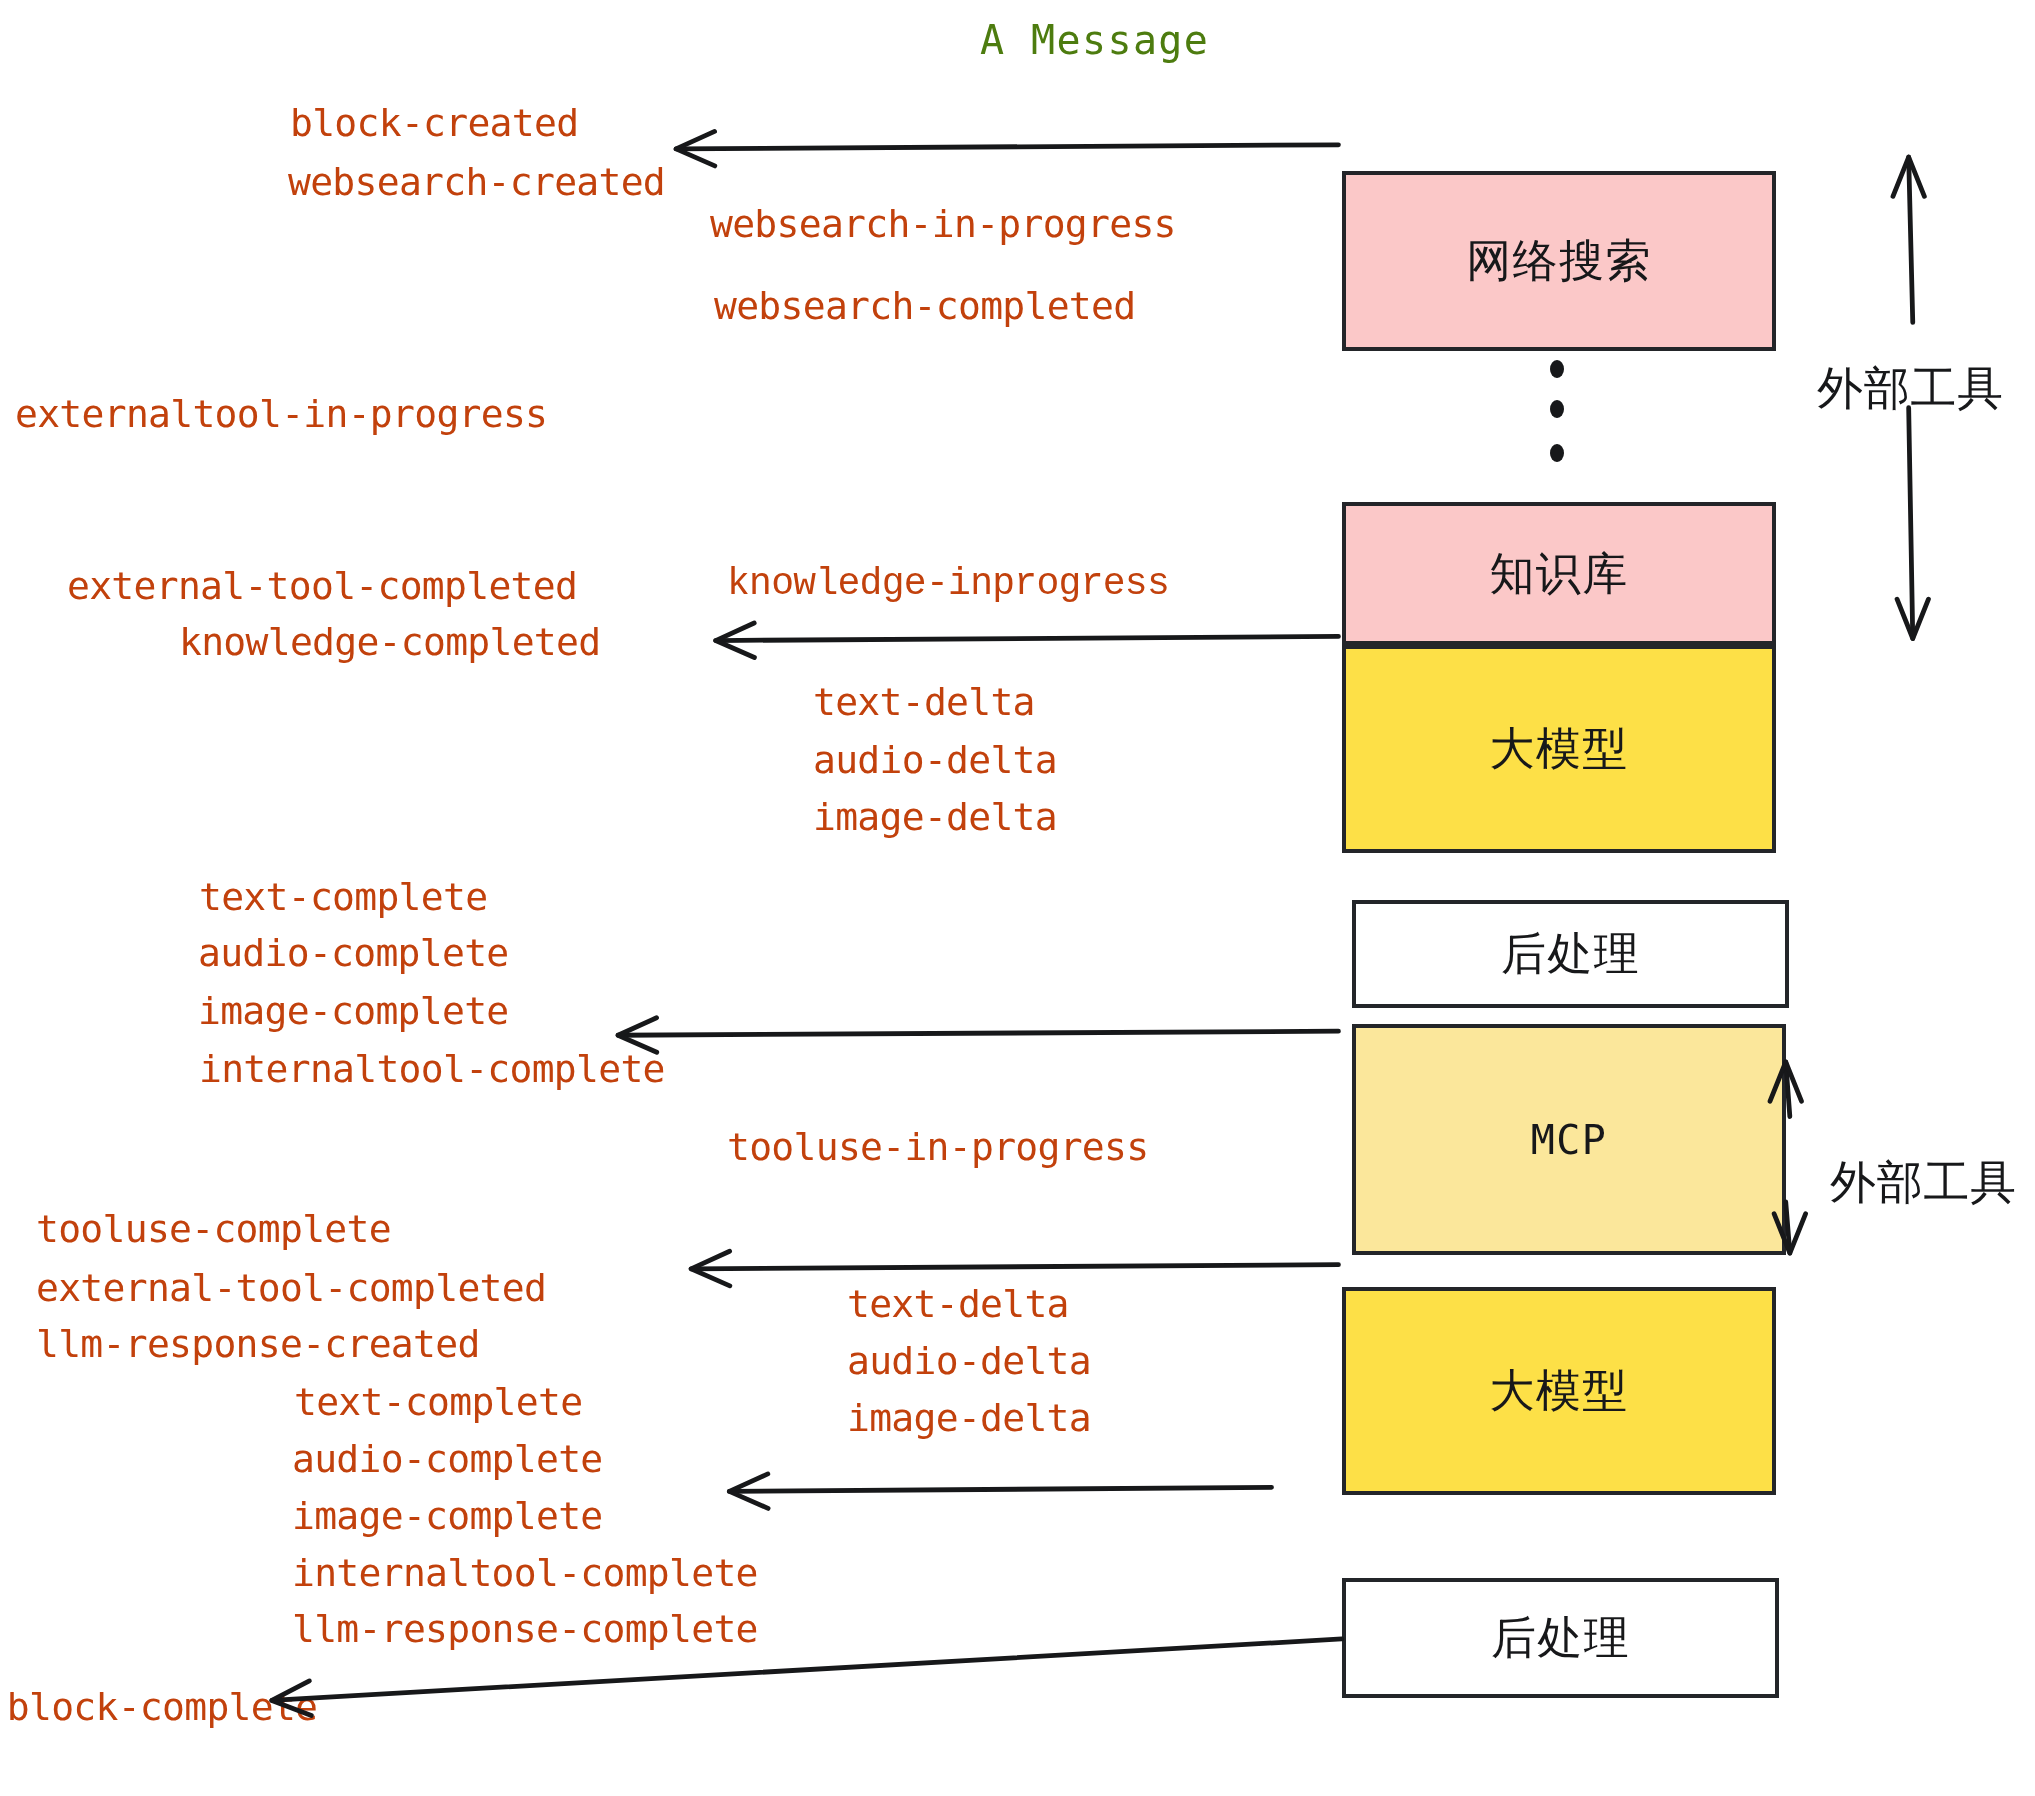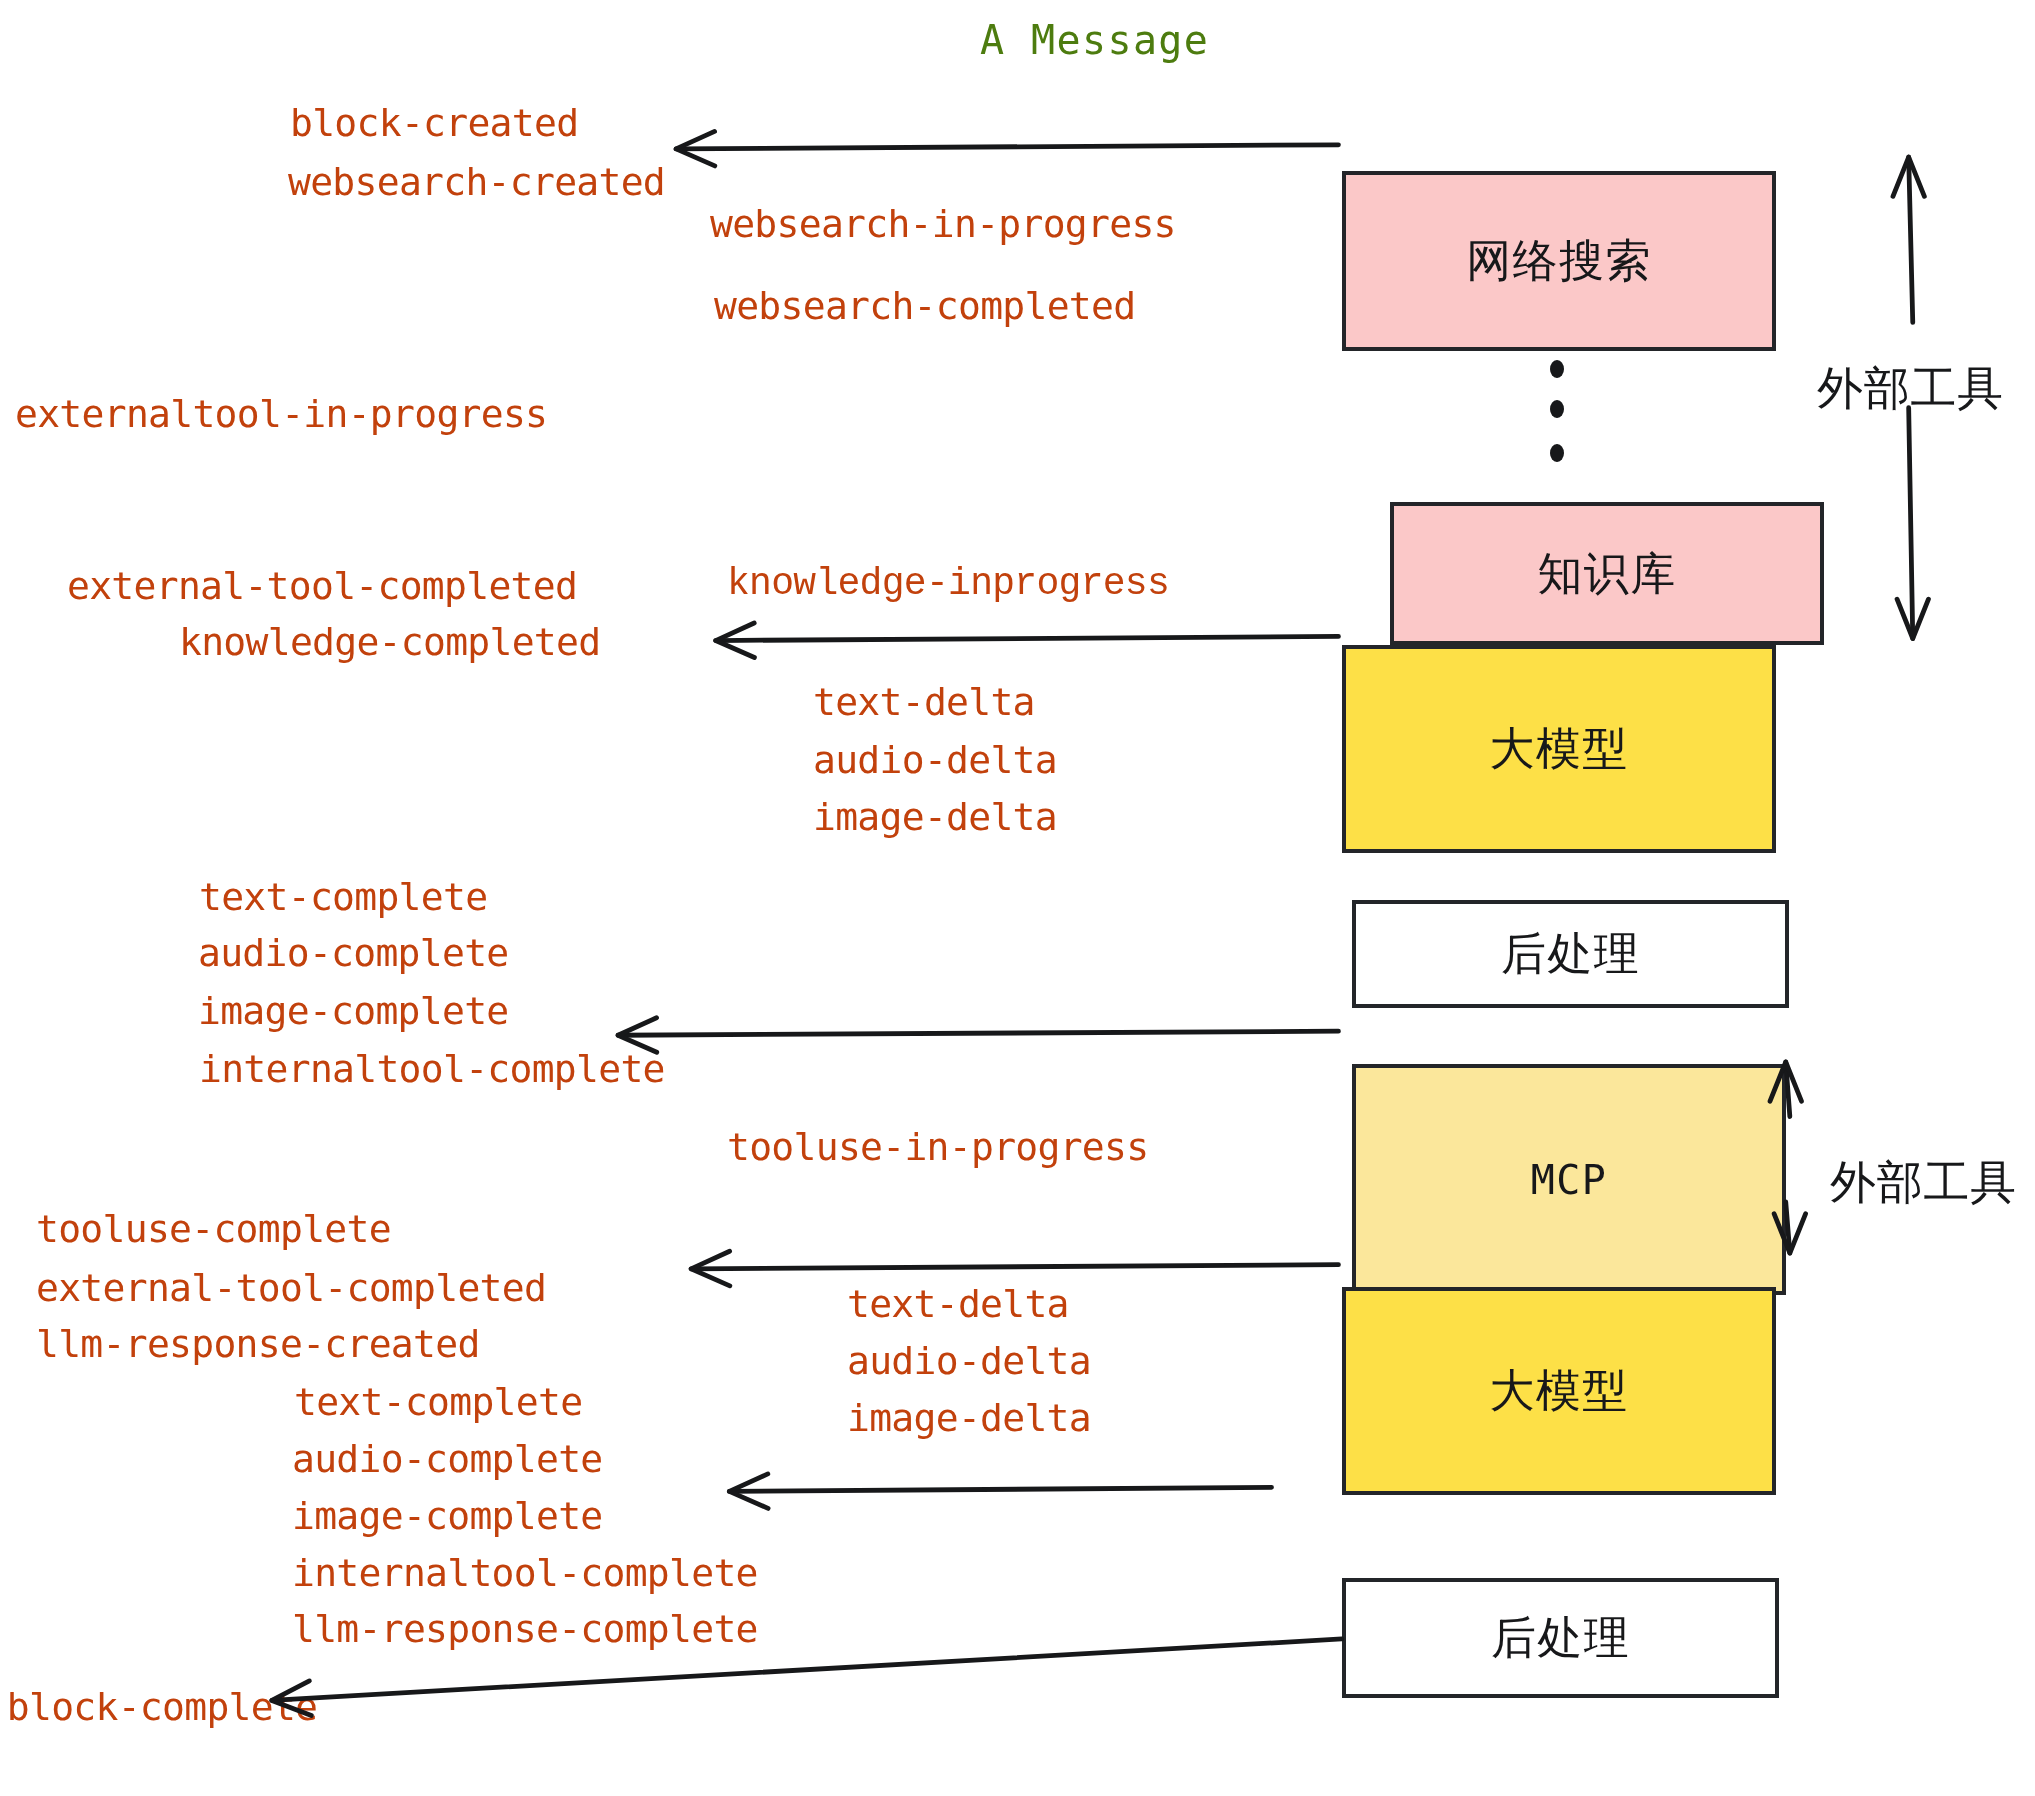--- a/index.html
+++ b/index.html
@@ -47,21 +47,20 @@
     color: #17181a;
     letter-spacing: 1.4px;
   }
   .node.pink   { background: #FBC8C8; }
   .node.green  { background: #fde047; }
   .node.yellow { background: #FBE79B; }
   .node.white  { background: #ffffff; }
   .node.mono {
     font-family: "DejaVu Sans Mono", "Liberation Mono", monospace;
     font-size: 40px;
-    margin-top: 40px;
   }
   
   .sidelabel {
     position: absolute;
     font-family: "DejaVu Sans", "Liberation Sans", sans-serif;
     font-size: 46px;
     color: #17181a;
     white-space: nowrap;
     letter-spacing: 0.7px;
     margin-top: 22px;
@@ -86,21 +85,21 @@
 <body>
 
 <div id="canvas">
 
   <div class="title" id="diagram-title" style="left: 980px; top: 17px;">A Message</div>
 
   <div id="nodes-layer">
       <div class="node pink" style="left: 1342px; top: 171px; width: 434px; height: 180px;">
         <span>网络搜索</span>
       </div>
-      <div class="node pink" style="left: 1342px; top: 502px; width: 434px; height: 143px; margin-left: 48px;">
+      <div class="node pink" style="left: 1342px; top: 502px; width: 434px; height: 143px;">
         <span>知识库</span>
       </div>
       <div class="node green" style="left: 1342px; top: 645px; width: 434px; height: 208px;">
         <span>大模型</span>
       </div>
       <div class="node white" style="left: 1352px; top: 900px; width: 437px; height: 108px;">
         <span>后处理</span>
       </div>
       <div class="node yellow mono" style="left: 1352px; top: 1024px; width: 434px; height: 231px;">
         <span>MCP</span>

